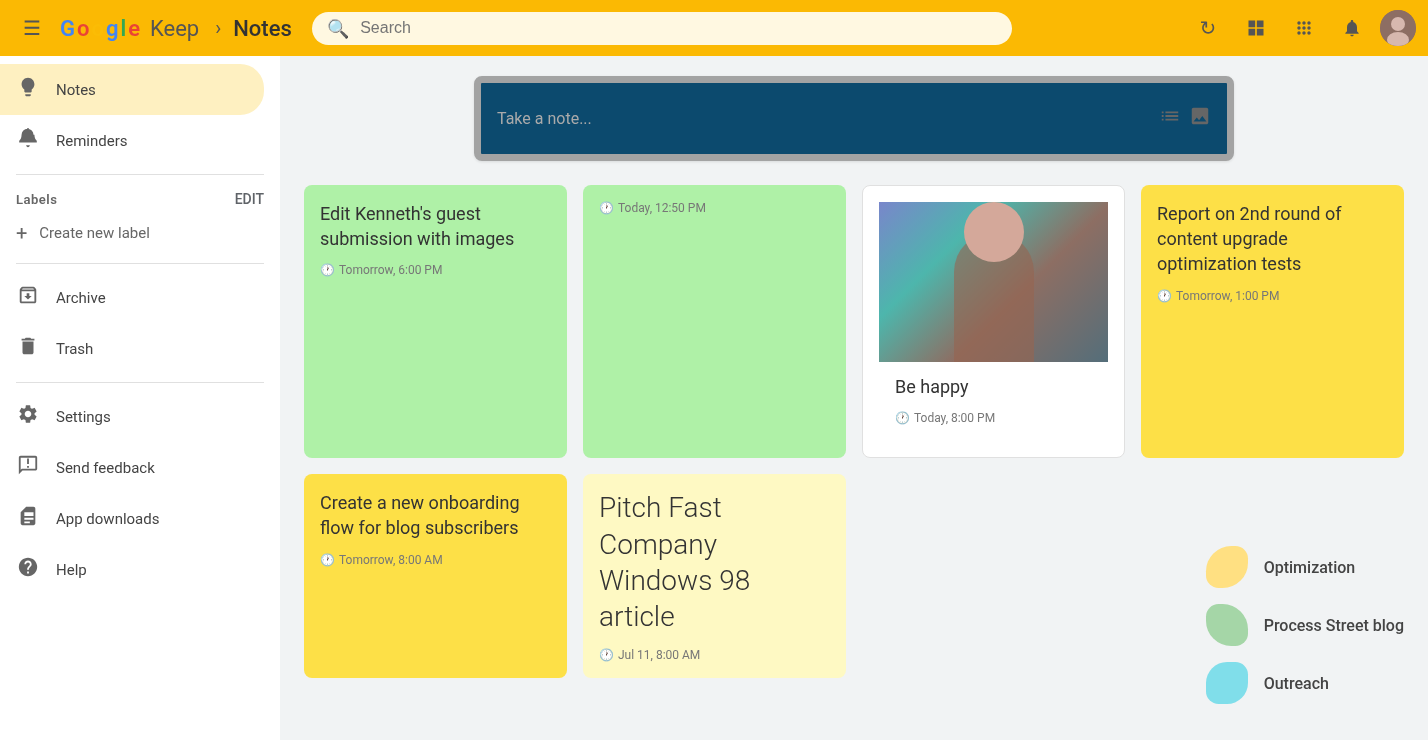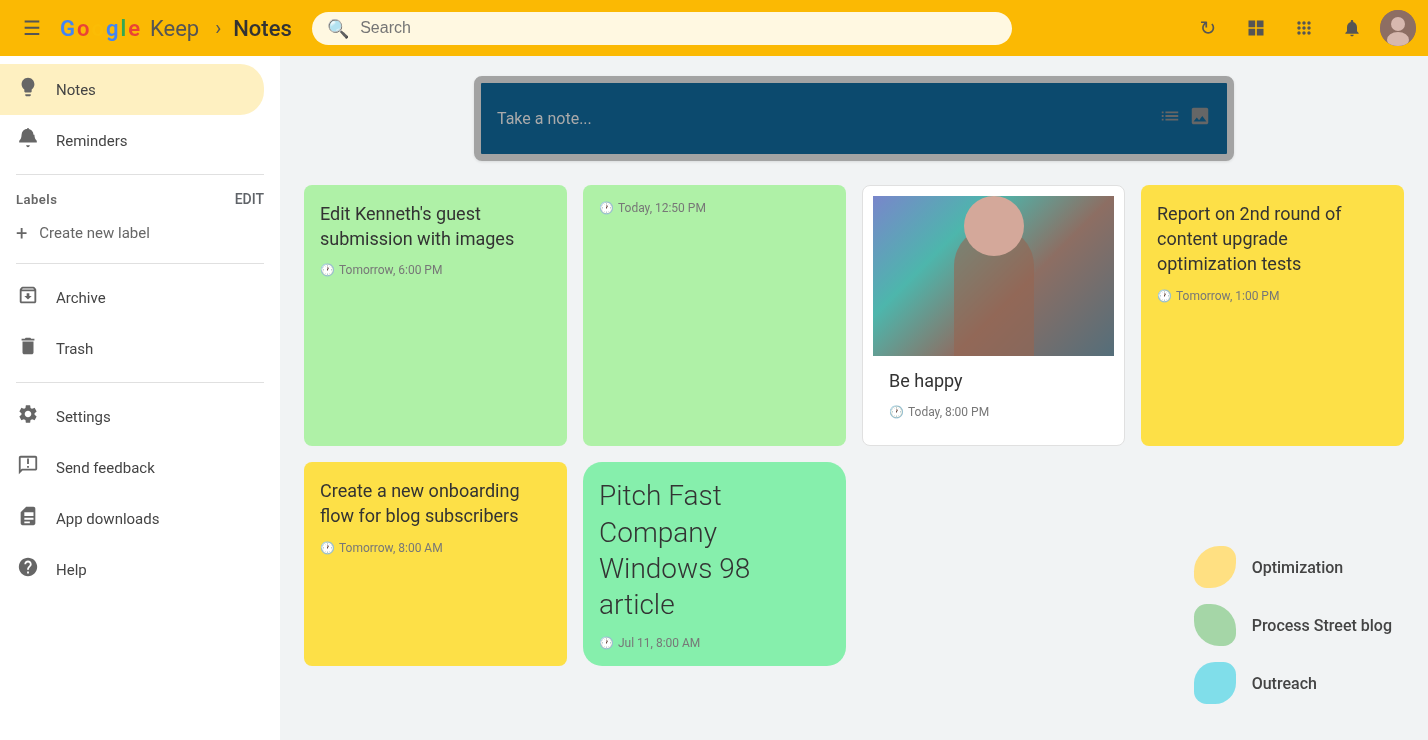--- a/index.html
+++ b/index.html
@@ -117,21 +117,21 @@
       padding: 16px;
       position: relative;
       min-height: 140px;
     }
     .note-card-title { font-size: 18px; font-weight: 400; color: #333; line-height: 1.4; margin-bottom: 12px; }
     .note-card-time { font-size: 12px; color: #777; display: flex; align-items: center; gap: 4px; }
 
     .note-green { background: #aff1a7; }
     .note-yellow { background: #fde047; }
     .note-white { background: #fff; border: 1px solid #e0e0e0; }
-    .note-blue { background: #86efac; border-radius: 19px; }
+    .note-blue { background: #fef9c3; }
 
     
     .legend {
       margin-top: 16px;
       display: flex; flex-direction: column; gap: 16px;
       padding: 16px;
     }
     .legend-item { display: flex; align-items: center; gap: 16px; }
     .legend-blob {
       width: 40px; height: 40px;
@@ -306,21 +306,21 @@
     </div>
 
     <div class="note-card note-green">
       <div style="flex:1"></div>
       <div class="note-card-time">
         <span>🕐</span>
         <span>Today, 12:50 PM</span>
       </div>
     </div>
 
-    <div class="note-card note-white" style="padding:10px; overflow:hidden;">
+    <div class="note-card note-white" style="padding:16px; overflow:hidden;">
 
       <div style="width:100%; height:160px; background: linear-gradient(135deg, #7986cb 0%, #4db6ac 30%, #8d6e63 60%, #546e7a 100%); position:relative; overflow:hidden;">
 
         <div style="position:absolute; bottom:0; left:50%; transform:translateX(-50%); width:80px; height:130px; background: rgba(150,100,80,0.6); border-radius:40px 40px 0 0;"></div>
         <div style="position:absolute; bottom:100px; left:50%; transform:translateX(-50%); width:60px; height:60px; background: #d4a89a; border-radius:50%;"></div>
       </div>
       <div style="padding:12px 16px 16px;">
         <div class="note-card-title">Be happy</div>
         <div class="note-card-time">
           <span>🕐</span>
@@ -351,21 +351,21 @@
       <div class="note-card-title note-card-large-text">Pitch Fast Company Windows 98 article</div>
       <div style="flex:1"></div>
       <div class="note-card-time">
         <span>🕐</span>
         <span>Jul 11, 8:00 AM</span>
       </div>
     </div>
 
   </div>
 
-  <div style="position: absolute; right: 20px; bottom: 20px; background: transparent;">
+  <div style="position: absolute; right: 8px; bottom: 20px; background: transparent;">
     <div class="legend">
       <div class="legend-item">
         <div class="legend-blob" style="background: #ffe082; border-radius: 60% 30% 60% 30%; width:42px; height:42px;"></div>
         <span class="legend-label">Optimization</span>
       </div>
       <div class="legend-item">
         <div class="legend-blob" style="background: #a5d6a7; border-radius: 30% 60% 30% 60%; width:42px; height:42px;"></div>
         <span class="legend-label">Process Street blog</span>
       </div>
       <div class="legend-item">

